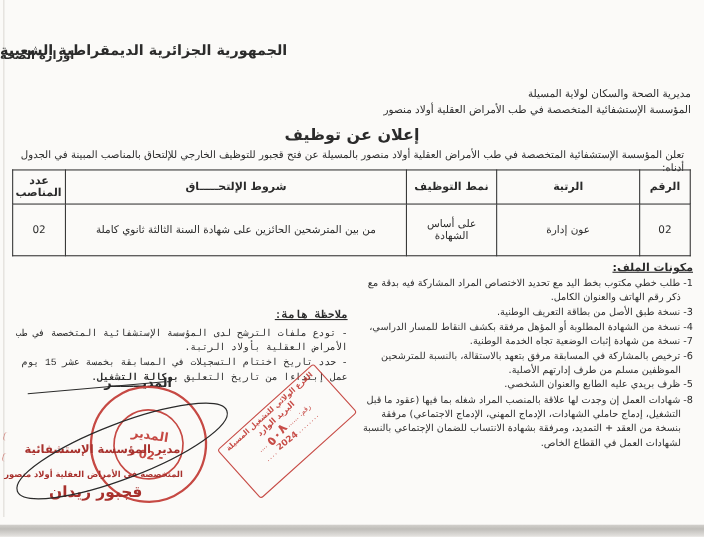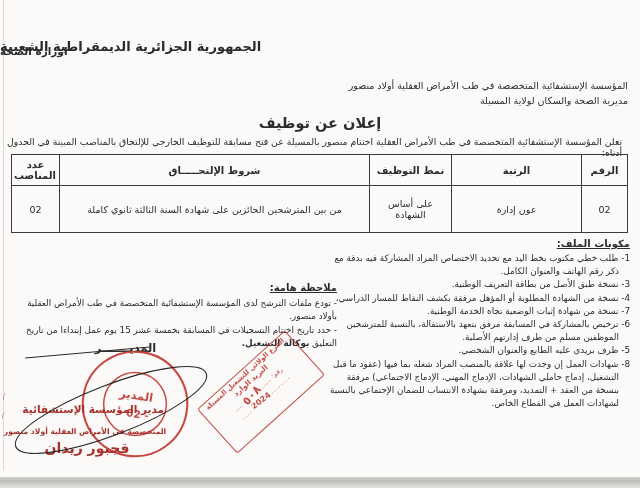--- a/index.html
+++ b/index.html
@@ -19,21 +19,21 @@
   table.positions{position:absolute;top:154px;right:12px;width:616px;
     border-collapse:collapse;direction:rtl;table-layout:fixed;}
   table.positions th,table.positions td{border:1px solid #3a3a3a;padding:2px 3px;}
   table.positions th{font-size:10px;font-weight:bold;text-align:center;height:26px;margin-top:40px;}
   table.positions td{font-size:9.5px;text-align:center;height:42px;}
   td.cond{text-align:right;padding-right:5px;}
   .docs{position:absolute;top:236px;right:10px;width:306px;font-size:8.8px;
     line-height:1.5;text-align:right;}
   .docs .sec-title,.note .sec-title{font-size:10px;font-weight:bold;text-decoration:underline;margin-bottom:1px;}
   .doc-item{padding-right:11px;text-indent:-11px;}
-  .note{position:absolute;top:280px;left:21px;width:316px;font-size:8.8px;line-height:1.55;text-align:right;}
+  .note{position:absolute;top:280px;left:0;width:316px;font-size:8.8px;line-height:1.55;text-align:right;font-family:Liberation Mono, monospace;}
   .director-word{position:absolute;top:341px;left:58px;width:135px;text-align:center;
     font-size:11.5px;font-weight:bold;}
   .sig-stroke{position:absolute;top:352px;left:25px;width:125px;height:1.4px;
     background:#2a2a2a;transform:rotate(-5deg);}
   .round-stamp{position:absolute;top:347px;left:78px;width:114px;height:114px;
     transform:rotate(9deg);opacity:.92;}
   .red-line1{position:absolute;top:403px;left:6px;width:158px;text-align:right;
     font-size:10.5px;font-weight:bold;color:#a8312d;}
   .red-line2{position:absolute;top:427px;left:2px;width:166px;text-align:center;
     font-size:7.6px;font-weight:bold;color:#a8312d;}
@@ -57,26 +57,26 @@
 <body>
 
 <div class="page">
 
   <div class="scan-edge-left"></div>
 
   <div class="hdr-country">الجمهورية الجزائرية الديمقراطية الشعبية</div>
   <div class="hdr-ministry">اوزارة الصحة</div>
 
   <div class="hdr-lines">
+    <div>مديرية الصحة والسكان لولاية المسيلة</div>
     <div>المؤسسة الإستشفائية المتخصصة في طب الأمراض العقلية أولاد منصور</div>
-    <div>مديرية الصحة والسكان لولاية المسيلة</div>
   </div>
 
   <div class="ann-title">إعلان عن توظيف</div>
-  <div class="ann-intro">تعلن المؤسسة الإستشفائية المتخصصة في طب الأمراض العقلية اختتام منصور بالمسيلة عن فتح مسابقة للتوظيف الخارجي للإلتحاق بالمناصب المبينة في الجدول أدناه:</div>
+  <div class="ann-intro">تعلن المؤسسة الإستشفائية المتخصصة في طب الأمراض العقلية أولاد منصور بالمسيلة عن فتح قجبور للتوظيف الخارجي للإلتحاق بالمناصب المبينة في الجدول أدناه:</div>
 
   <table class="positions">
     <colgroup>
       <col style="width:46px">
         <col style="width:130px">
         <col style="width:82px">
       <col style="width:310px">
         <col style="width:48px">
     </colgroup>
     <thead>
@@ -105,21 +105,21 @@
     <div class="doc-item">3- نسخة طبق الأصل من بطاقة التعريف الوطنية.</div>
     <div class="doc-item">4- نسخة من الشهادة المطلوبة أو المؤهل مرفقة بكشف النقاط للمسار الدراسي،</div>
     <div class="doc-item">7- نسخة من شهادة إثبات الوضعية تجاه الخدمة الوطنية.</div>
     <div class="doc-item">6- ترخيص بالمشاركة في المسابقة مرفق بتعهد بالاستقالة، بالنسبة للمترشحين الموظفين مسلم من طرف إدارتهم الأصلية.</div>
     <div class="doc-item">5- ظرف بريدي عليه الطابع والعنوان الشخصي.</div>
     <div class="doc-item">8- شهادات العمل إن وجدت لها علاقة بالمنصب المراد شغله بما فيها (عقود ما قبل التشغيل، إدماج حاملي الشهادات، الإدماج المهني، الإدماج الاجتماعي) مرفقة بنسخة من العقد + التمديد، ومرفقة بشهادة الانتساب للضمان الإجتماعي بالنسبة لشهادات العمل في القطاع الخاص.</div>
   </div>
 
   <div class="note">
     <div class="sec-title">ملاحظة هامة:</div>
-    <div>- تودع ملفات الترشح لدى المؤسسة الإستشفائية المتخصصة في طب الأمراض العقلية بأولاد منصور.</div>
+    <div>- تودع ملفات الترشح لدى المؤسسة الإستشفائية المتخصصة في طب الأمراض العقلية بأولاد الرتبة.</div>
     <div><span>- حدد تاريخ اختتام التسجيلات في المسابقة بخمسة عشر 15 يوم عمل إبتداءا من تاريخ التعليق </span><span class="bold-tail">بوكالة التشغيل.</span></div>
   </div>
 
   <div class="director-word">المديـــــــر</div>
   <div class="sig-stroke"></div>
 
   <svg class="round-stamp" viewBox="0 0 120 120">
     <defs>
       <path id="ringPath" d="M 60,60 m -43,0 a 43,43 0 1,1 86,0 a 43,43 0 1,1 -86,0"></path>
     </defs>

